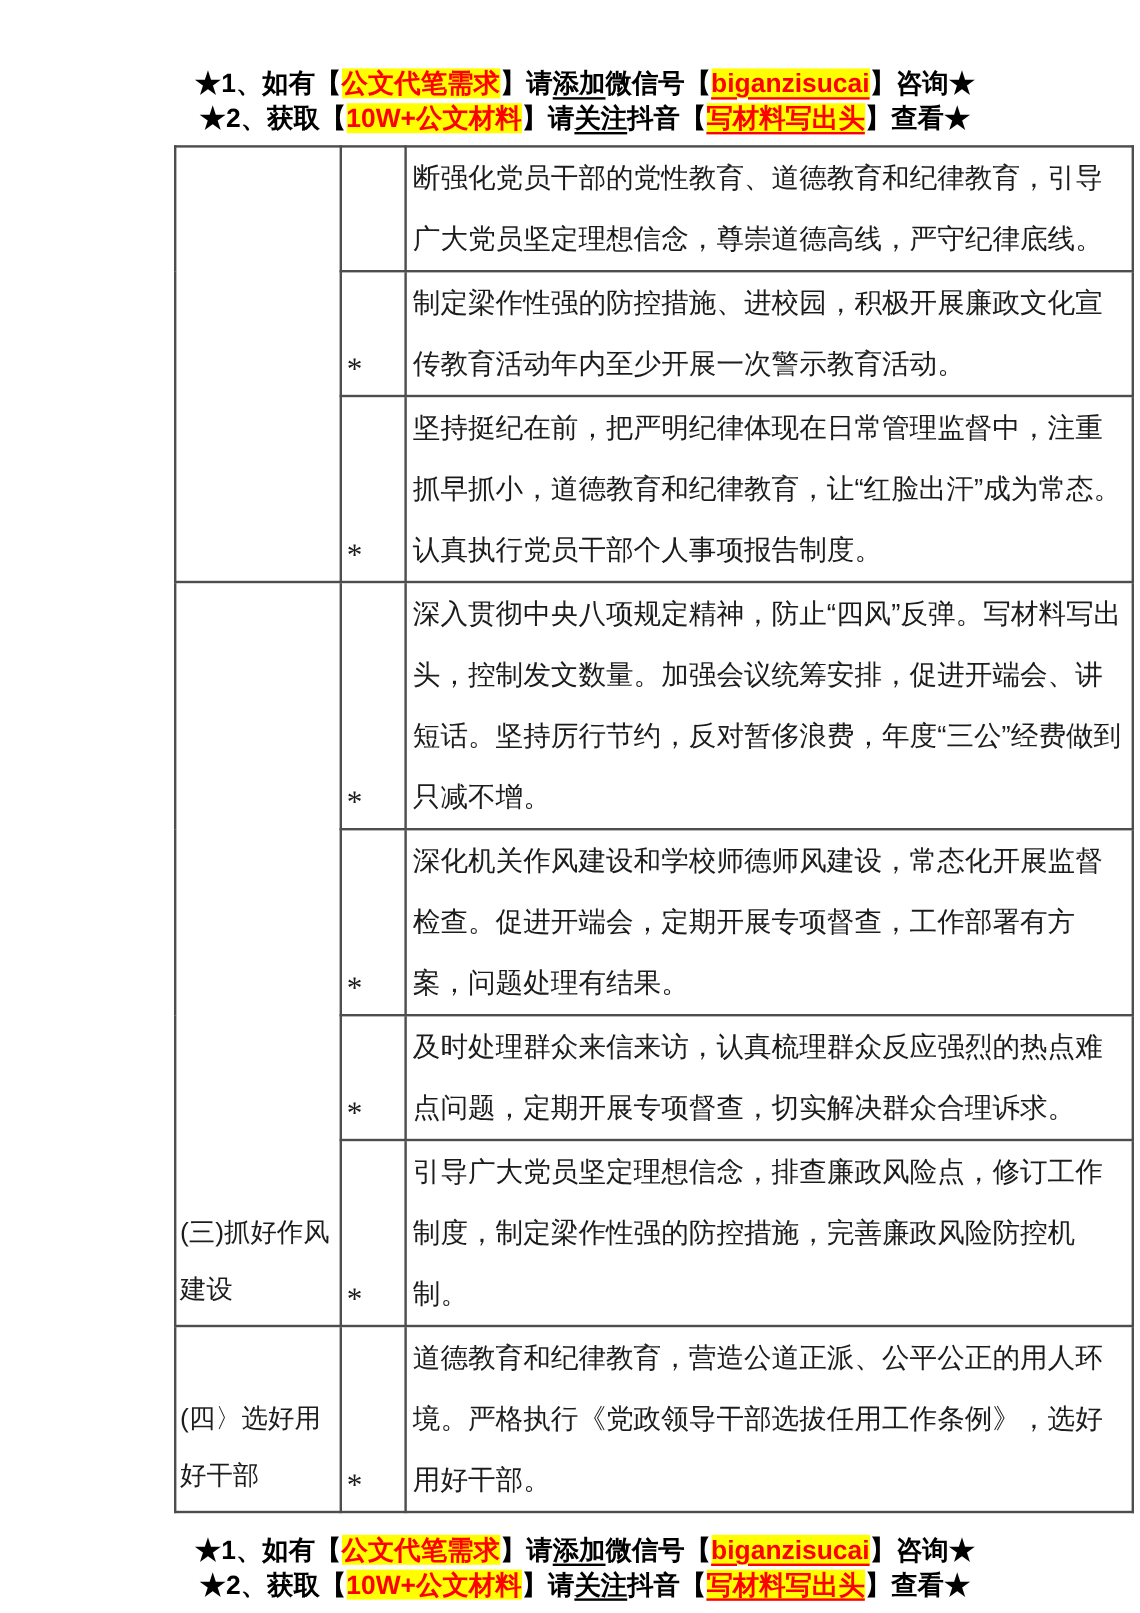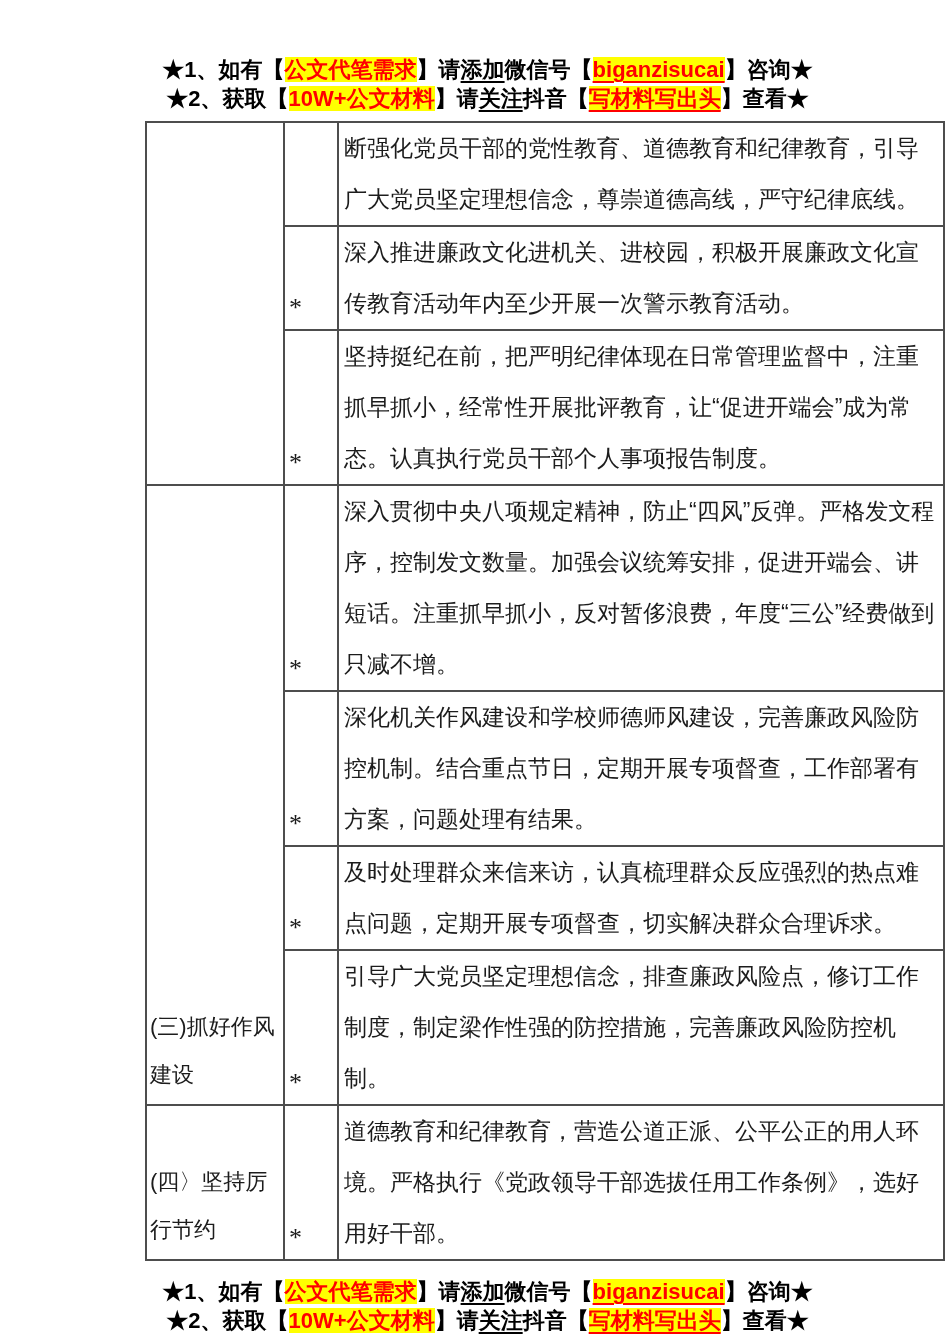--- a/index.html
+++ b/index.html
@@ -89,45 +89,45 @@
       <col style="width:606px">
     </colgroup>
     <tbody id="plan-body">
         <tr>
           <td class="cat-cell" rowspan="3"></td>
           <td class="star-cell"></td>
           <td class="task-cell">断强化党员干部的党性教育、道德教育和纪律教育，引导广大党员坚定理想信念，尊崇道德高线，严守纪律底线。</td>
         </tr>
         <tr>
           <td class="star-cell">*</td>
-          <td class="task-cell">深入推进廉政文化进机关、进校园，积极开展廉政文化宣传教育活动年内至少开展一次警示教育活动。</td>
+          <td class="task-cell">制定梁作性强的防控措施、进校园，积极开展廉政文化宣传教育活动年内至少开展一次警示教育活动。</td>
         </tr>
         <tr>
           <td class="star-cell">*</td>
-          <td class="task-cell">坚持挺纪在前，把严明纪律体现在日常管理监督中，注重抓早抓小，经常性开展批评教育，让“促进开端会”成为常态。认真执行党员干部个人事项报告制度。</td>
+          <td class="task-cell">坚持挺纪在前，把严明纪律体现在日常管理监督中，注重抓早抓小，道德教育和纪律教育，让“红脸出汗”成为常态。认真执行党员干部个人事项报告制度。</td>
         </tr>
         <tr>
           <td class="cat-cell" rowspan="4">(三)抓好作风建设</td>
           <td class="star-cell">*</td>
-          <td class="task-cell">深入贯彻中央八项规定精神，防止“四风”反弹。严格发文程序，控制发文数量。加强会议统筹安排，促进开端会、讲短话。注重抓早抓小，反对暂侈浪费，年度“三公”经费做到只减不增。</td>
+          <td class="task-cell">深入贯彻中央八项规定精神，防止“四风”反弹。写材料写出头，控制发文数量。加强会议统筹安排，促进开端会、讲短话。坚持厉行节约，反对暂侈浪费，年度“三公”经费做到只减不增。</td>
         </tr>
         <tr>
           <td class="star-cell">*</td>
-          <td class="task-cell">深化机关作风建设和学校师德师风建设，完善廉政风险防控机制。结合重点节日，定期开展专项督查，工作部署有方案，问题处理有结果。</td>
+          <td class="task-cell">深化机关作风建设和学校师德师风建设，常态化开展监督检查。促进开端会，定期开展专项督查，工作部署有方案，问题处理有结果。</td>
         </tr>
         <tr>
           <td class="star-cell">*</td>
           <td class="task-cell">及时处理群众来信来访，认真梳理群众反应强烈的热点难点问题，定期开展专项督查，切实解决群众合理诉求。</td>
         </tr>
         <tr>
           <td class="star-cell">*</td>
           <td class="task-cell">引导广大党员坚定理想信念，排查廉政风险点，修订工作制度，制定梁作性强的防控措施，完善廉政风险防控机制。</td>
         </tr>
         <tr>
-          <td class="cat-cell" rowspan="1">(四〉坚持厉行节约</td>
+          <td class="cat-cell" rowspan="1">(四〉选好用好干部</td>
           <td class="star-cell">*</td>
           <td class="task-cell">道德教育和纪律教育，营造公道正派、公平公正的用人环境。严格执行《党政领导干部选拔任用工作条例》，选好用好干部。</td>
         </tr>
       </tbody>
   </table>
 
   <div class="notice notice-bottom">
     <div class="notice-line"><span class="seg-plain">★1、如有【</span><span class="seg-hl">公文代笔需求</span><span class="seg-plain">】请</span><span class="seg-ul">添加</span><span class="seg-plain">微信号【</span><span class="seg-hl-ul">biganzisucai</span><span class="seg-plain">】咨询★</span></div>
     <div class="notice-line"><span class="seg-plain">★2、获取【</span><span class="seg-hl">10W+公文材料</span><span class="seg-plain">】请</span><span class="seg-ul">关注</span><span class="seg-plain">抖音【</span><span class="seg-hl-ul">写材料写出头</span><span class="seg-plain">】查看★</span></div>
   </div>

